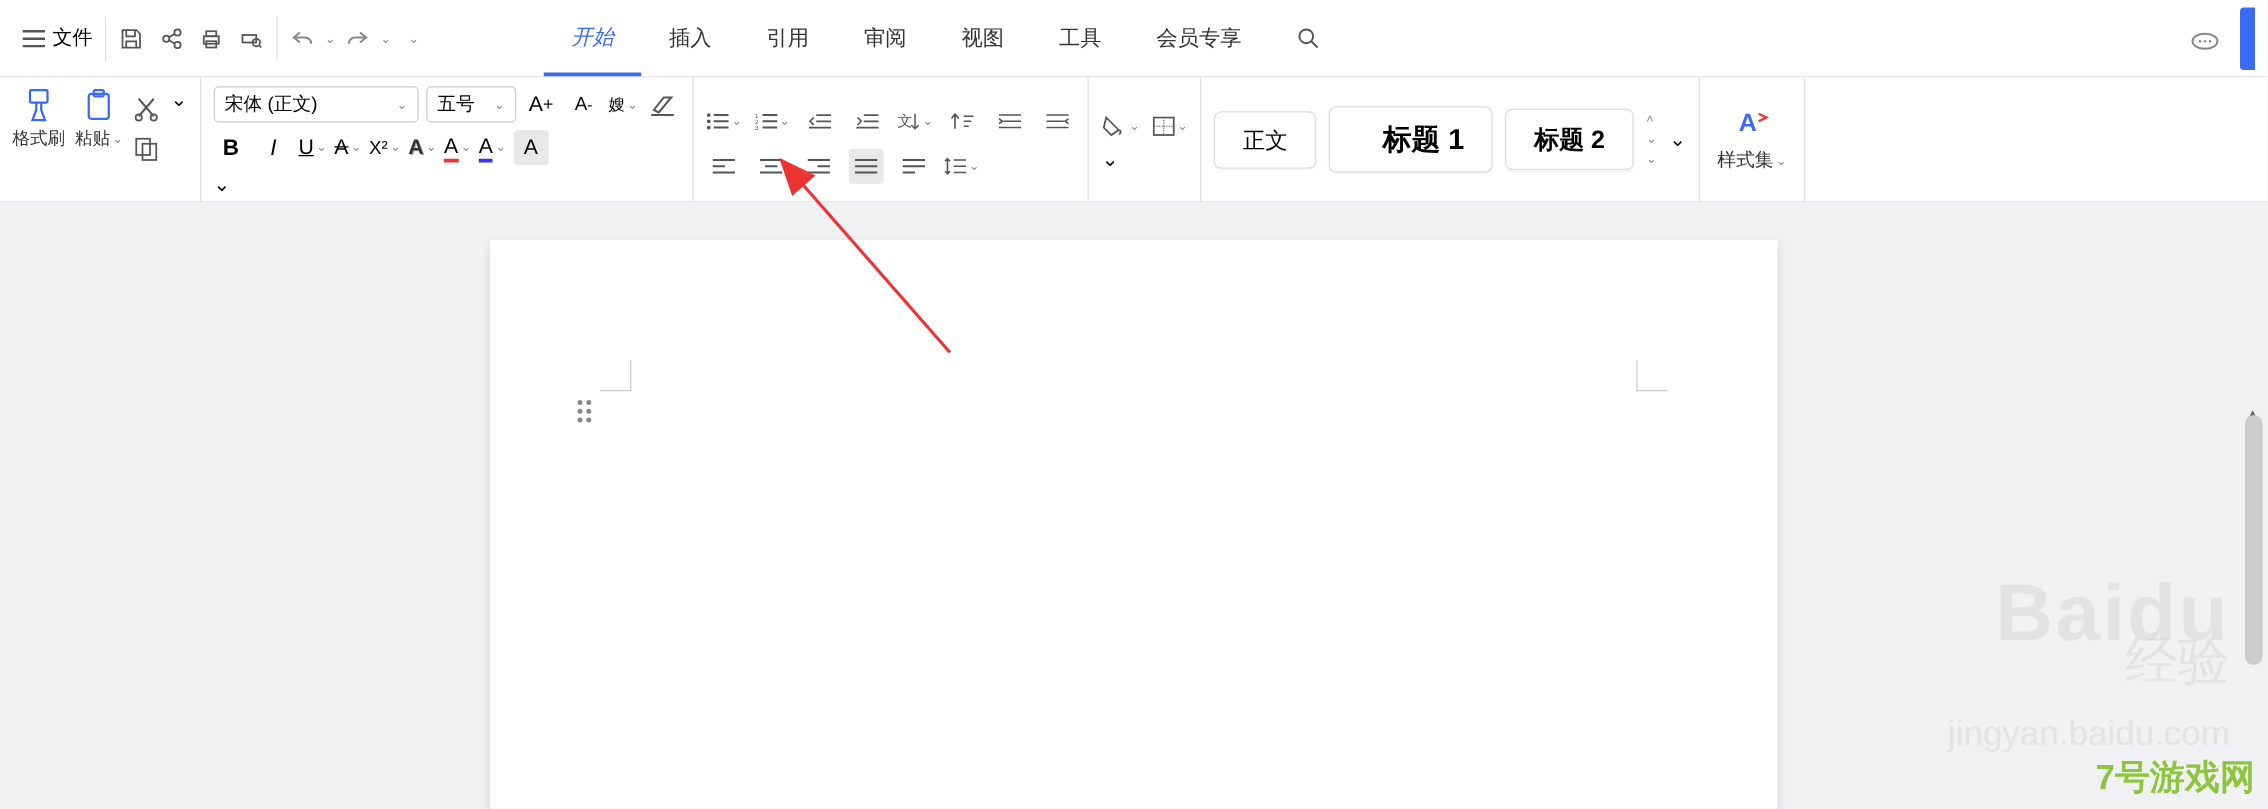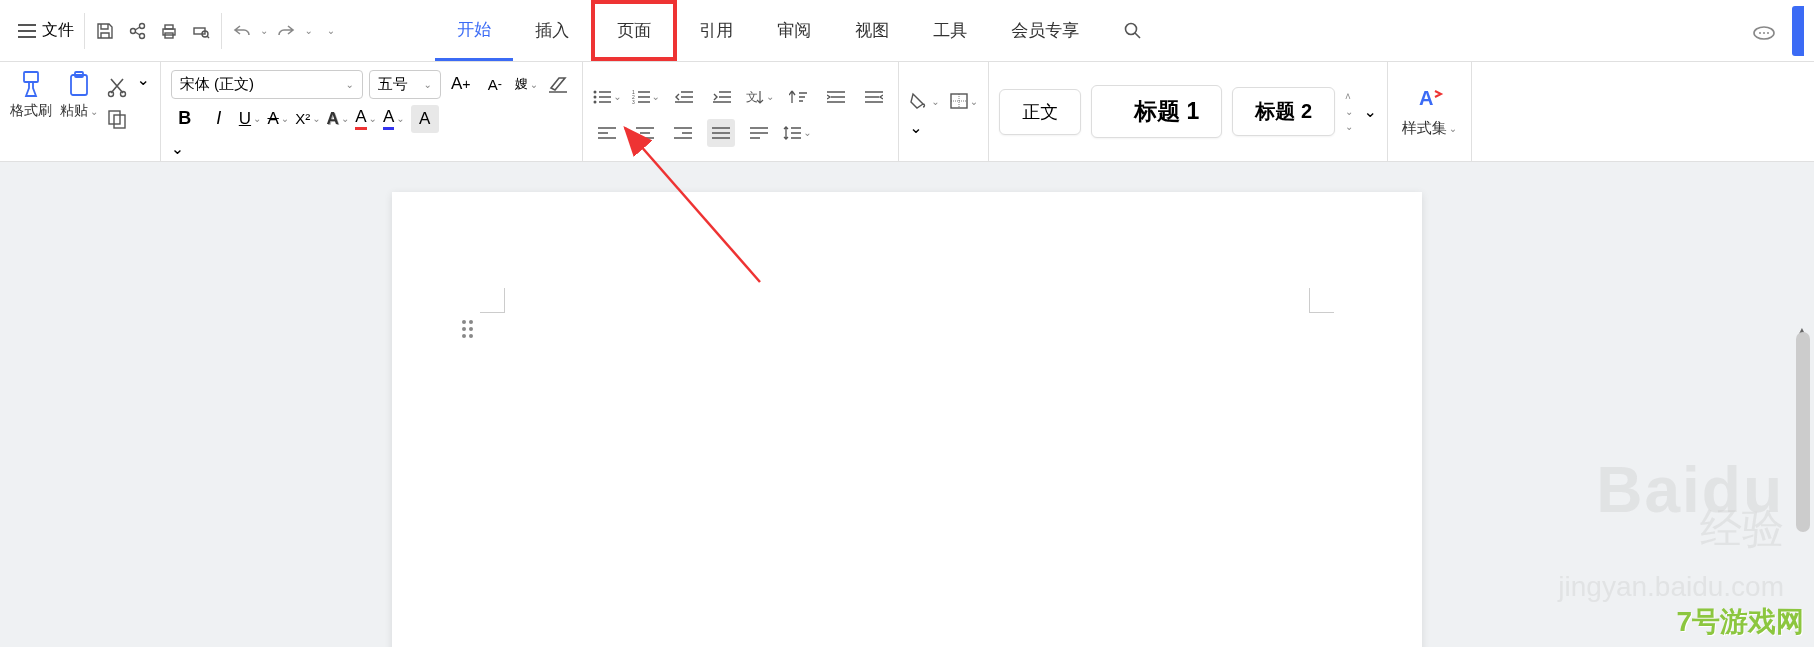--- a/index.html
+++ b/index.html
@@ -5,36 +5,36 @@
 * { box-sizing: border-box; margin: 0; padding: 0; }
 body { font-family: "Microsoft YaHei", Arial, sans-serif; background: #f3f4f6; width: 1814px; height: 647px; overflow: hidden; position: relative; }
 
 
 .top-bar { display: flex; align-items: center; height: 62px; background: #fff; border-bottom: 1px solid #e0e0e0; padding: 0 8px; position: relative; }
 .file-icon { display: flex; align-items: center; gap: 6px; padding: 0 10px; border-right: 1px solid #e0e0e0; height: 36px; }
 .quick-icons { display: flex; align-items: center; gap: 12px; padding: 0 10px; border-right: 1px solid #e0e0e0; height: 36px; }
 .undo-redo { display: flex; align-items: center; gap: 8px; padding: 0 10px; }
 .menu-tabs { display: flex; align-items: center; gap: 0; margin-left: 90px; height: 100%; }
 .menu-tab { padding: 0 22px; font-size: 17px; color: #333; cursor: pointer; height: 100%; display: flex; align-items: center; }
-.menu-tab.active { color: #3b6bf5; border-bottom: 3px solid #3b6bf5; }
+.menu-tab.active { color: #3b6bf5; border-bottom: 3px solid #3b6bf5; font-style: italic; }
 .menu-tab.highlighted { border: 4px solid #e33; }
 .top-right-icons { position: absolute; right: 10px; display: flex; align-items: center; gap: 14px; }
 .top-right-icons .blue-block { width: 12px; height: 50px; background: #3b6bf5; border-radius: 3px 0 0 3px; }
 
 
 .ribbon { display: flex; align-items: stretch; height: 100px; background: #fff; border-bottom: 1px solid #e0e0e0; position: relative; }
 
 .group-clipboard { display: flex; flex-direction: row; align-items: flex-start; gap: 8px; padding: 8px 10px 2px 10px; border-right: 1px solid #e0e0e0; position: relative; }
 .big-btn { display: flex; flex-direction: column; align-items: center; gap: 4px; font-size: 14px; color: #333; }
 .small-btns { display: flex; flex-direction: column; gap: 10px; margin-top: 6px; }
 
 .group-font { display: flex; flex-direction: column; gap: 6px; padding: 6px 10px 2px 10px; border-right: 1px solid #e0e0e0; position: relative; justify-content: center; }
 .font-row { display: flex; align-items: center; gap: 6px; }
 .font-combo { display: flex; align-items: center; justify-content: space-between; border: 1px solid #ccc; border-radius: 4px; padding: 4px 8px; font-size: 15px; background: #fff; }
-.font-combo.name { width: 192px; }
+.font-combo.name { width: 164px; }
 .font-combo.size { width: 72px; }
 .icon-btn { display: flex; align-items: center; justify-content: center; min-width: 28px; height: 28px; cursor: pointer; }
 .icon-btn-dd { display: flex; align-items: center; gap: 2px; }
 
 .group-para, .group-para2 { display: flex; flex-direction: column; gap: 8px; padding: 8px 10px 2px 10px; border-right: 1px solid #e0e0e0; position: relative; justify-content: center; }
 .para-row { display: flex; align-items: center; gap: 10px; }
 
 .group-styles { display: flex; align-items: center; gap: 10px; padding: 8px 10px; border-right: 1px solid #e0e0e0; position: relative; }
 .style-card { border: 1px solid #ddd; border-radius: 6px; padding: 10px 22px; font-size: 18px; display: flex; align-items: flex-end; box-shadow: 0 1px 2px rgba(0,0,0,0.05); background: #fff; }
 .style-card.h1 { font-size: 23px; font-weight: bold; padding-left: 42px; }
@@ -108,21 +108,20 @@
     <svg width="20" height="18" viewBox="0 0 20 18">
         <path d="M12 4l5 4-5 4M17 8H8a5 5 0 00-5 5" fill="none" stroke="#888" stroke-width="1.6"></path>
       </svg>
     <span class="chevron">⌄</span>
     <span class="chevron" style="margin-left:6px">⌄</span>
   </div>
 
   <div class="menu-tabs">
     <div class="menu-tab active">开始</div>
     <div class="menu-tab">插入</div>
-    <div class="menu-tab highlighted">页面</div>
     <div class="menu-tab">引用</div>
     <div class="menu-tab">审阅</div>
     <div class="menu-tab">视图</div>
     <div class="menu-tab">工具</div>
     <div class="menu-tab">会员专享</div>
     <div class="menu-tab">
       <svg width="20" height="20" viewBox="0 0 20 20">
           <circle cx="8" cy="8" r="5.5" fill="none" stroke="#555" stroke-width="1.6"></circle>
           <path d="M12 12l5 5" stroke="#555" stroke-width="1.6"></path>
         </svg>

